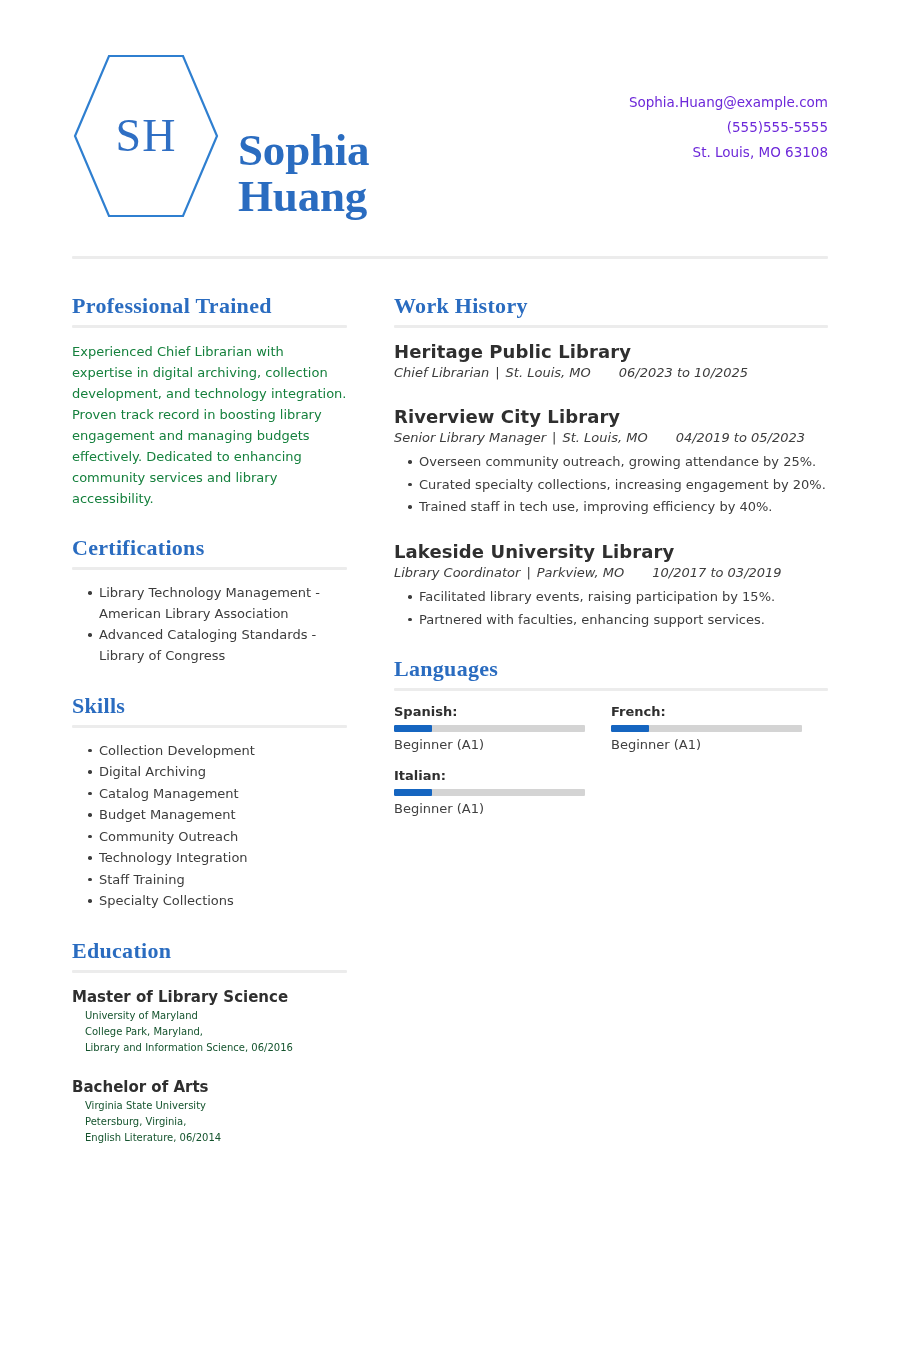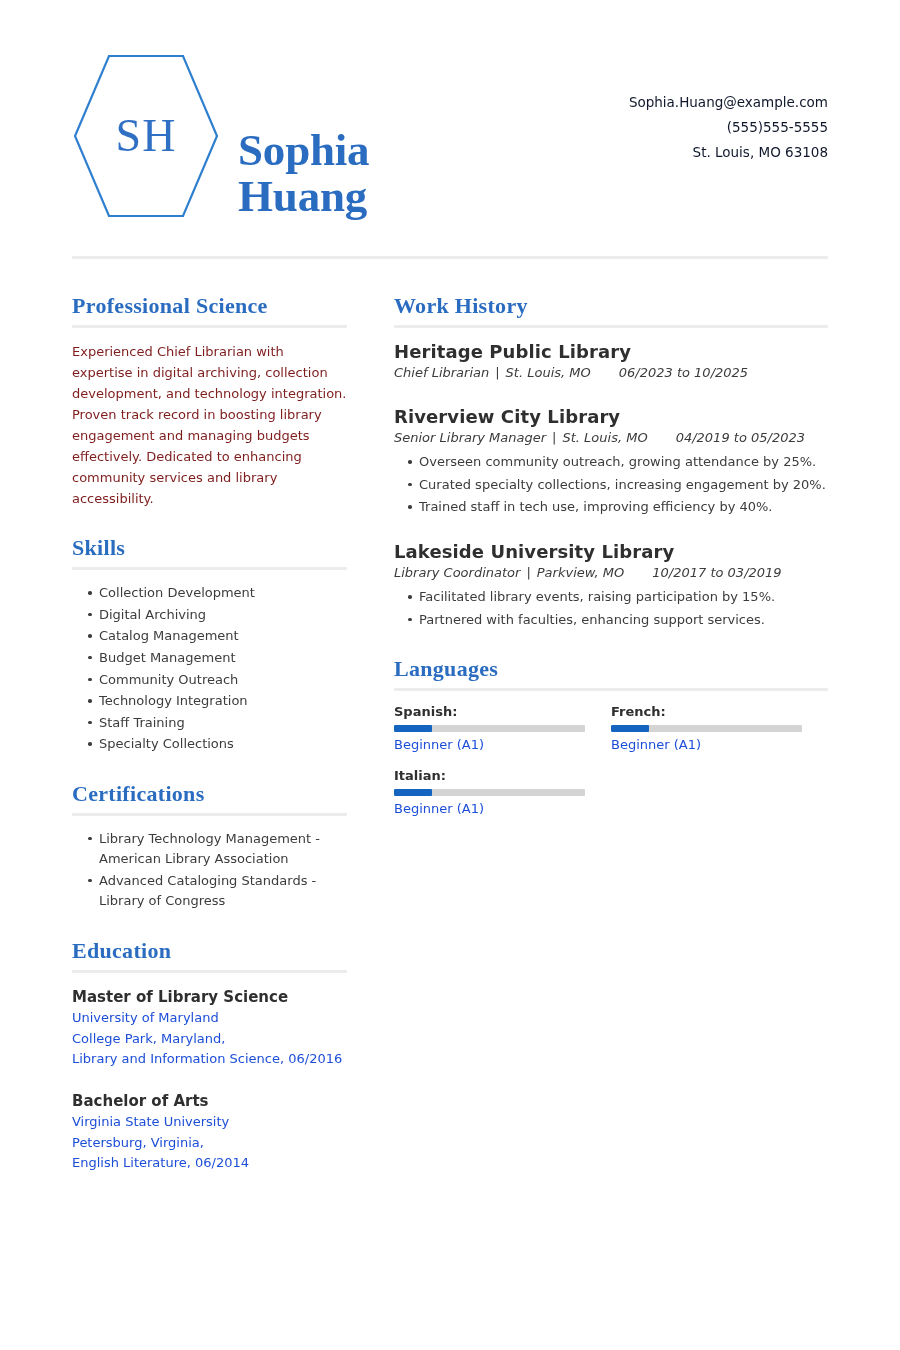--- a/index.html
+++ b/index.html
@@ -59,21 +59,21 @@
     font-weight: bold;
     font-size: 45px;
     color: #2a6cc0;
     display: block;
     letter-spacing: -0.2px;
   }
   .contact {
     text-align: right;
     font-size: 13.5px;
     line-height: 1.85;
-    color: #0f172a;
+    color: #6d28d9;
     padding-top: 38px;
     flex: 0 0 auto;
     min-width: 240px;
   }
   .contact div { white-space: nowrap; }
 
   .header-rule {
     margin: 36px 72px 0 72px;
     height: 3px;
     background: #ececec;
@@ -111,21 +111,21 @@
   .section-rule {
     height: 3px;
     background: #ececec;
     margin-bottom: 13px;
     border-radius: 1px;
   }
 
   .summary-text {
     font-size: 13px;
     line-height: 1.62;
-    color: #7f1d1d;
+    color: #15803d;
     margin: 0;
   }
 
   ul.bullets {
     margin: 0;
     padding: 0 0 0 16px;
     list-style: none;
   }
   ul.bullets li {
     font-size: 13px;
@@ -148,23 +148,24 @@
 
   
   .edu-entry { margin-bottom: 20px; }
   .edu-degree {
     font-size: 15px;
     font-weight: bold;
     color: #2f2f2f;
     line-height: 1.5;
   }
   .edu-line {
-    font-size: 13px;
-    color: #1d4ed8;
+    font-size: 10px;
+    color: #14532d;
     line-height: 1.58;
+    margin-left: 13px;
   }
 
   
   .job { margin-bottom: 23px; }
   .job-company {
     font-size: 18px;
     font-weight: bold;
     color: #2f2f2f;
     margin-bottom: 1px;
     letter-spacing: 0.1px;
@@ -205,21 +206,21 @@
     overflow: hidden;
     margin-bottom: 5px;
   }
   .lang-bar-fill {
     height: 100%;
     background: #1565c0;
     border-radius: 1px;
   }
   .lang-level {
     font-size: 13px;
-    color: #1d4ed8;
+    color: #404040;
   }
 </style>
 </head>
 <body>
 
 <div class="page">
 
   <div class="header">
     <div class="identity">
       <div class="hexagon-wrap">
@@ -239,50 +240,50 @@
       <div>St. Louis, MO 63108</div>
     </div>
   </div>
   <div class="header-rule"></div>
 
   <div class="columns">
 
     <div class="col-left">
 
       <div class="section">
-        <h2 class="section-title">Professional Science</h2>
+        <h2 class="section-title">Professional Trained</h2>
         <div class="section-rule"></div>
         <p class="summary-text">Experienced Chief Librarian with expertise in digital archiving, collection development, and technology integration. Proven track record in boosting library engagement and managing budgets effectively. Dedicated to enhancing community services and library accessibility.</p>
+      </div>
+
+      <div class="section">
+        <h2 class="section-title">Certifications</h2>
+        <div class="section-rule"></div>
+        <ul class="bullets">
+            <li>Library Technology Management - American Library Association</li>
+            <li>Advanced Cataloging Standards - Library of Congress</li>
+          </ul>
       </div>
 
       <div class="section">
         <h2 class="section-title">Skills</h2>
         <div class="section-rule"></div>
         <ul class="bullets">
             <li>Collection Development</li>
             <li>Digital Archiving</li>
             <li>Catalog Management</li>
             <li>Budget Management</li>
             <li>Community Outreach</li>
             <li>Technology Integration</li>
             <li>Staff Training</li>
             <li>Specialty Collections</li>
           </ul>
       </div>
 
       <div class="section">
-        <h2 class="section-title">Certifications</h2>
-        <div class="section-rule"></div>
-        <ul class="bullets">
-            <li>Library Technology Management - American Library Association</li>
-            <li>Advanced Cataloging Standards - Library of Congress</li>
-          </ul>
-      </div>
-
-      <div class="section">
         <h2 class="section-title">Education</h2>
         <div class="section-rule"></div>
         <div id="education-entries">
             <div class="edu-entry">
               <div class="edu-degree">Master of Library Science</div>
               <div class="edu-line">University of Maryland</div>
               <div class="edu-line">College Park, Maryland,</div>
               <div class="edu-line">Library and Information Science, 06/2016</div>
             </div>
             <div class="edu-entry">

